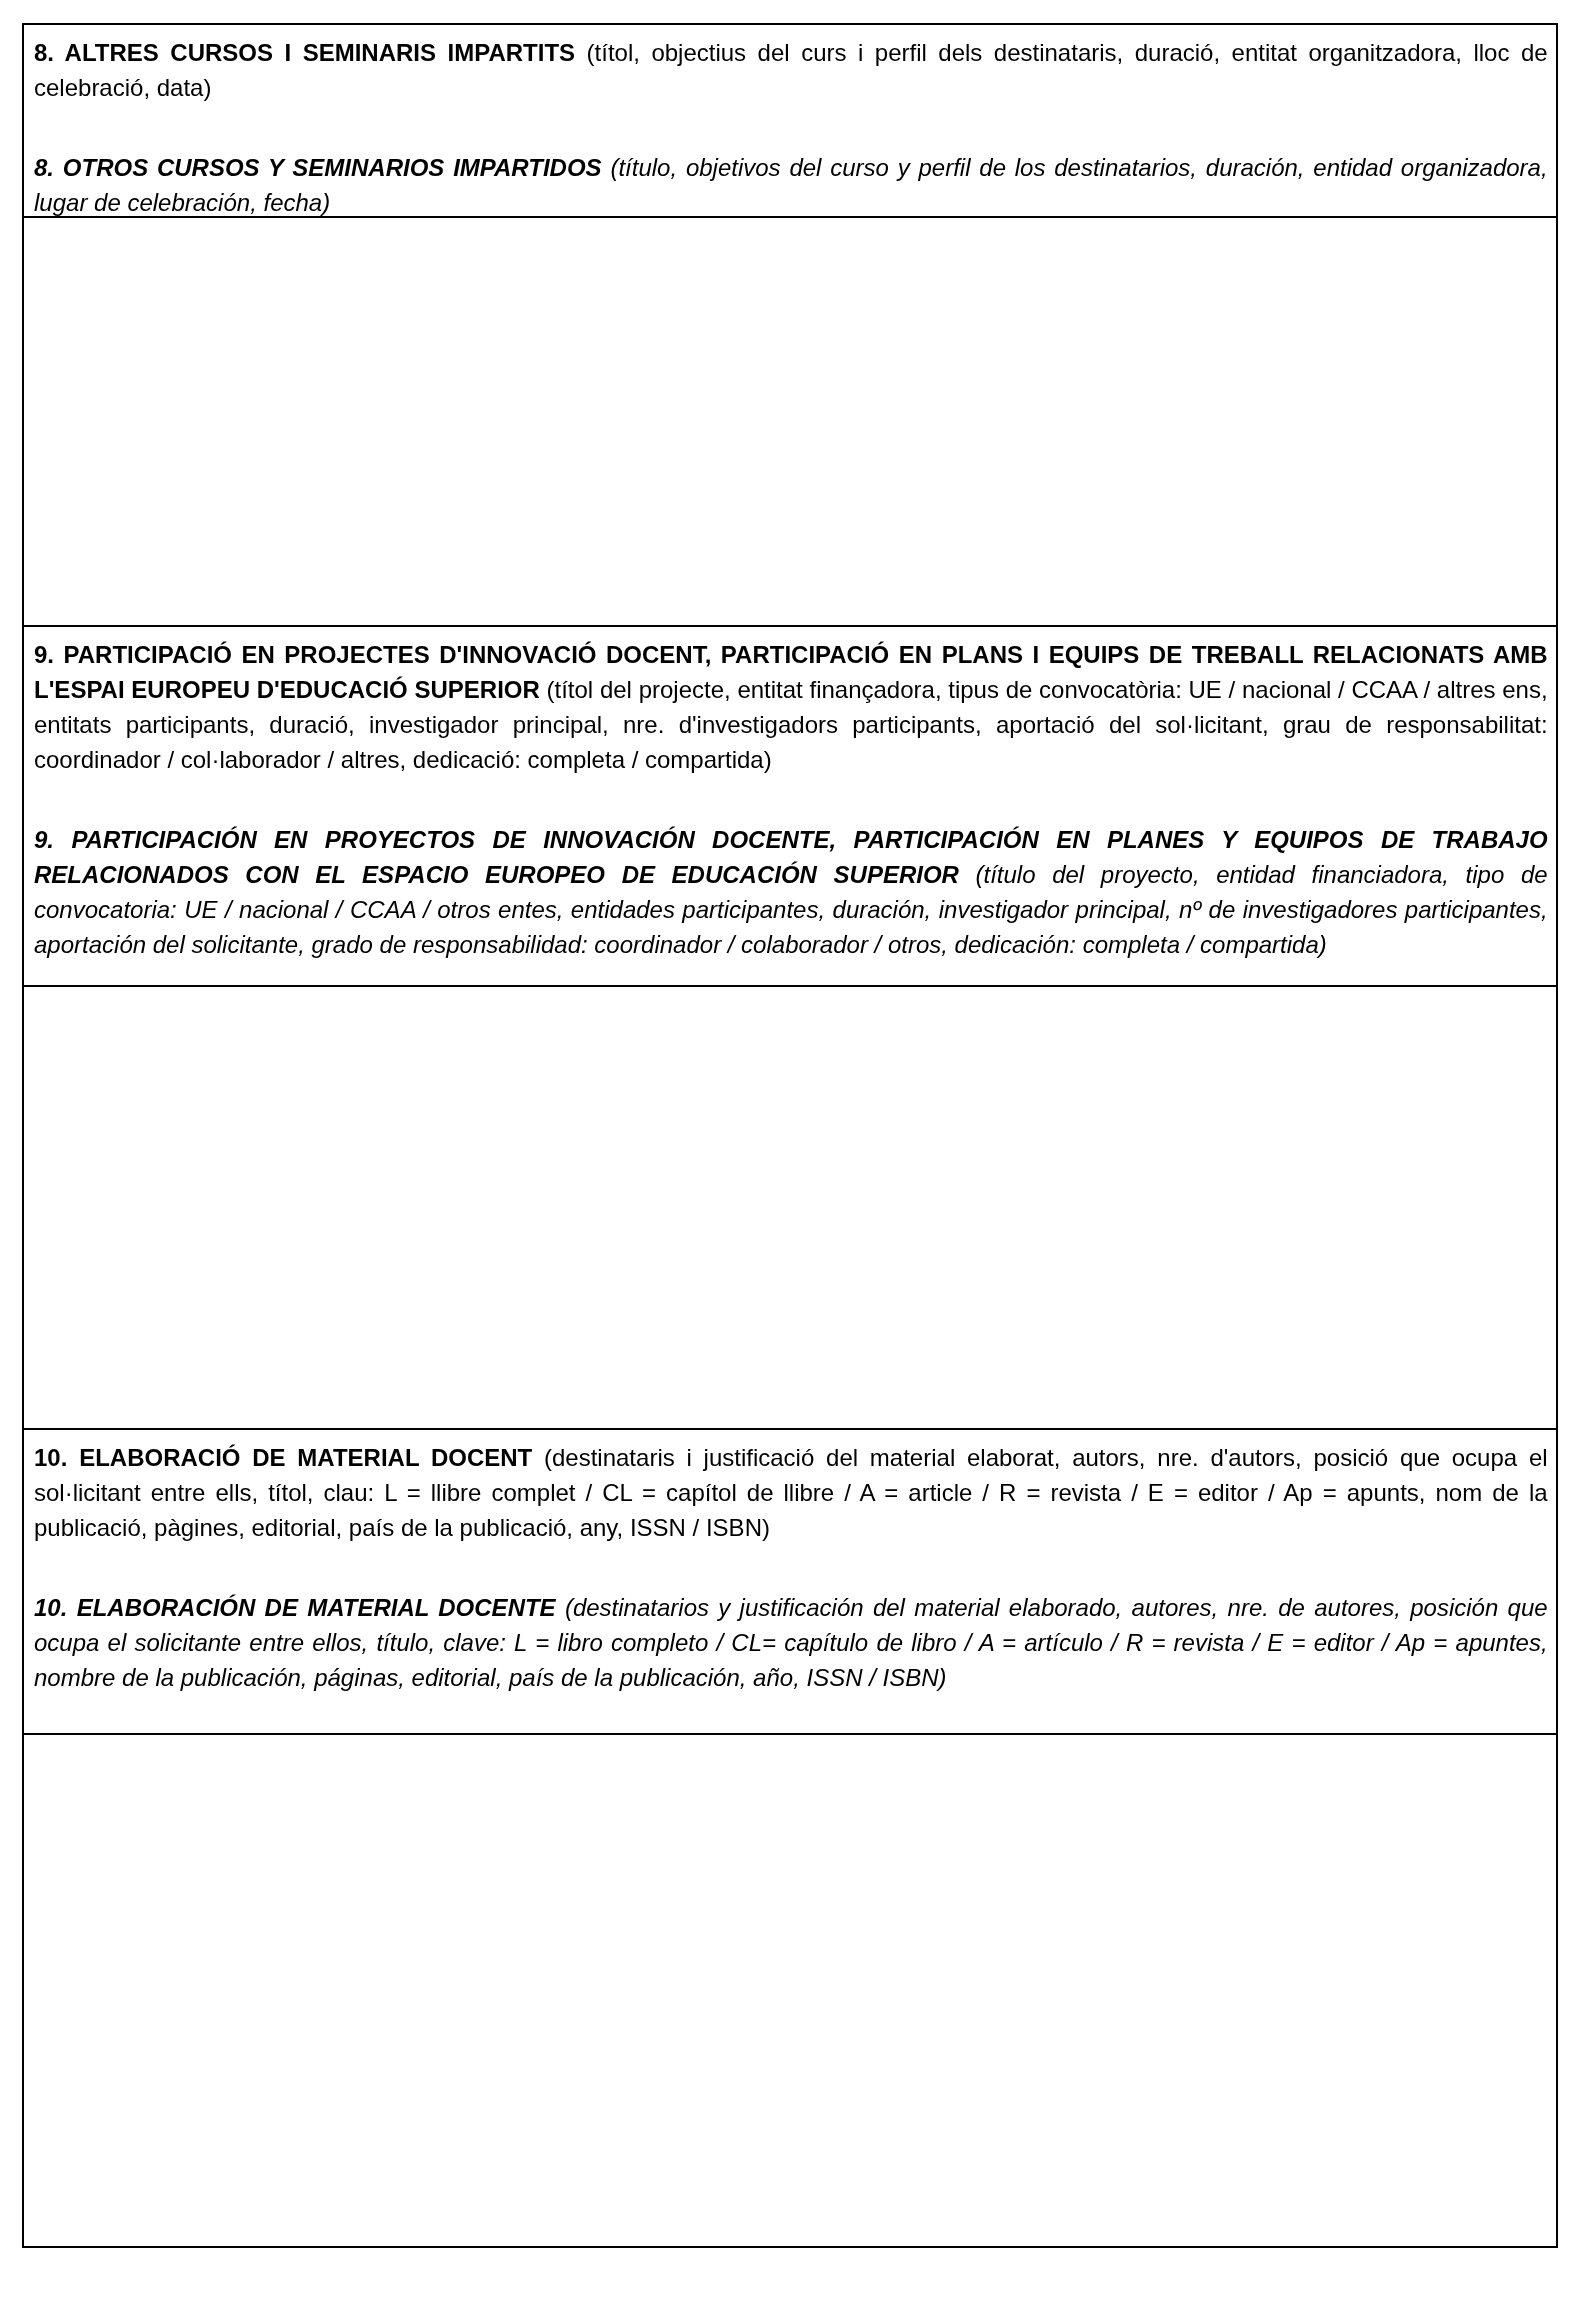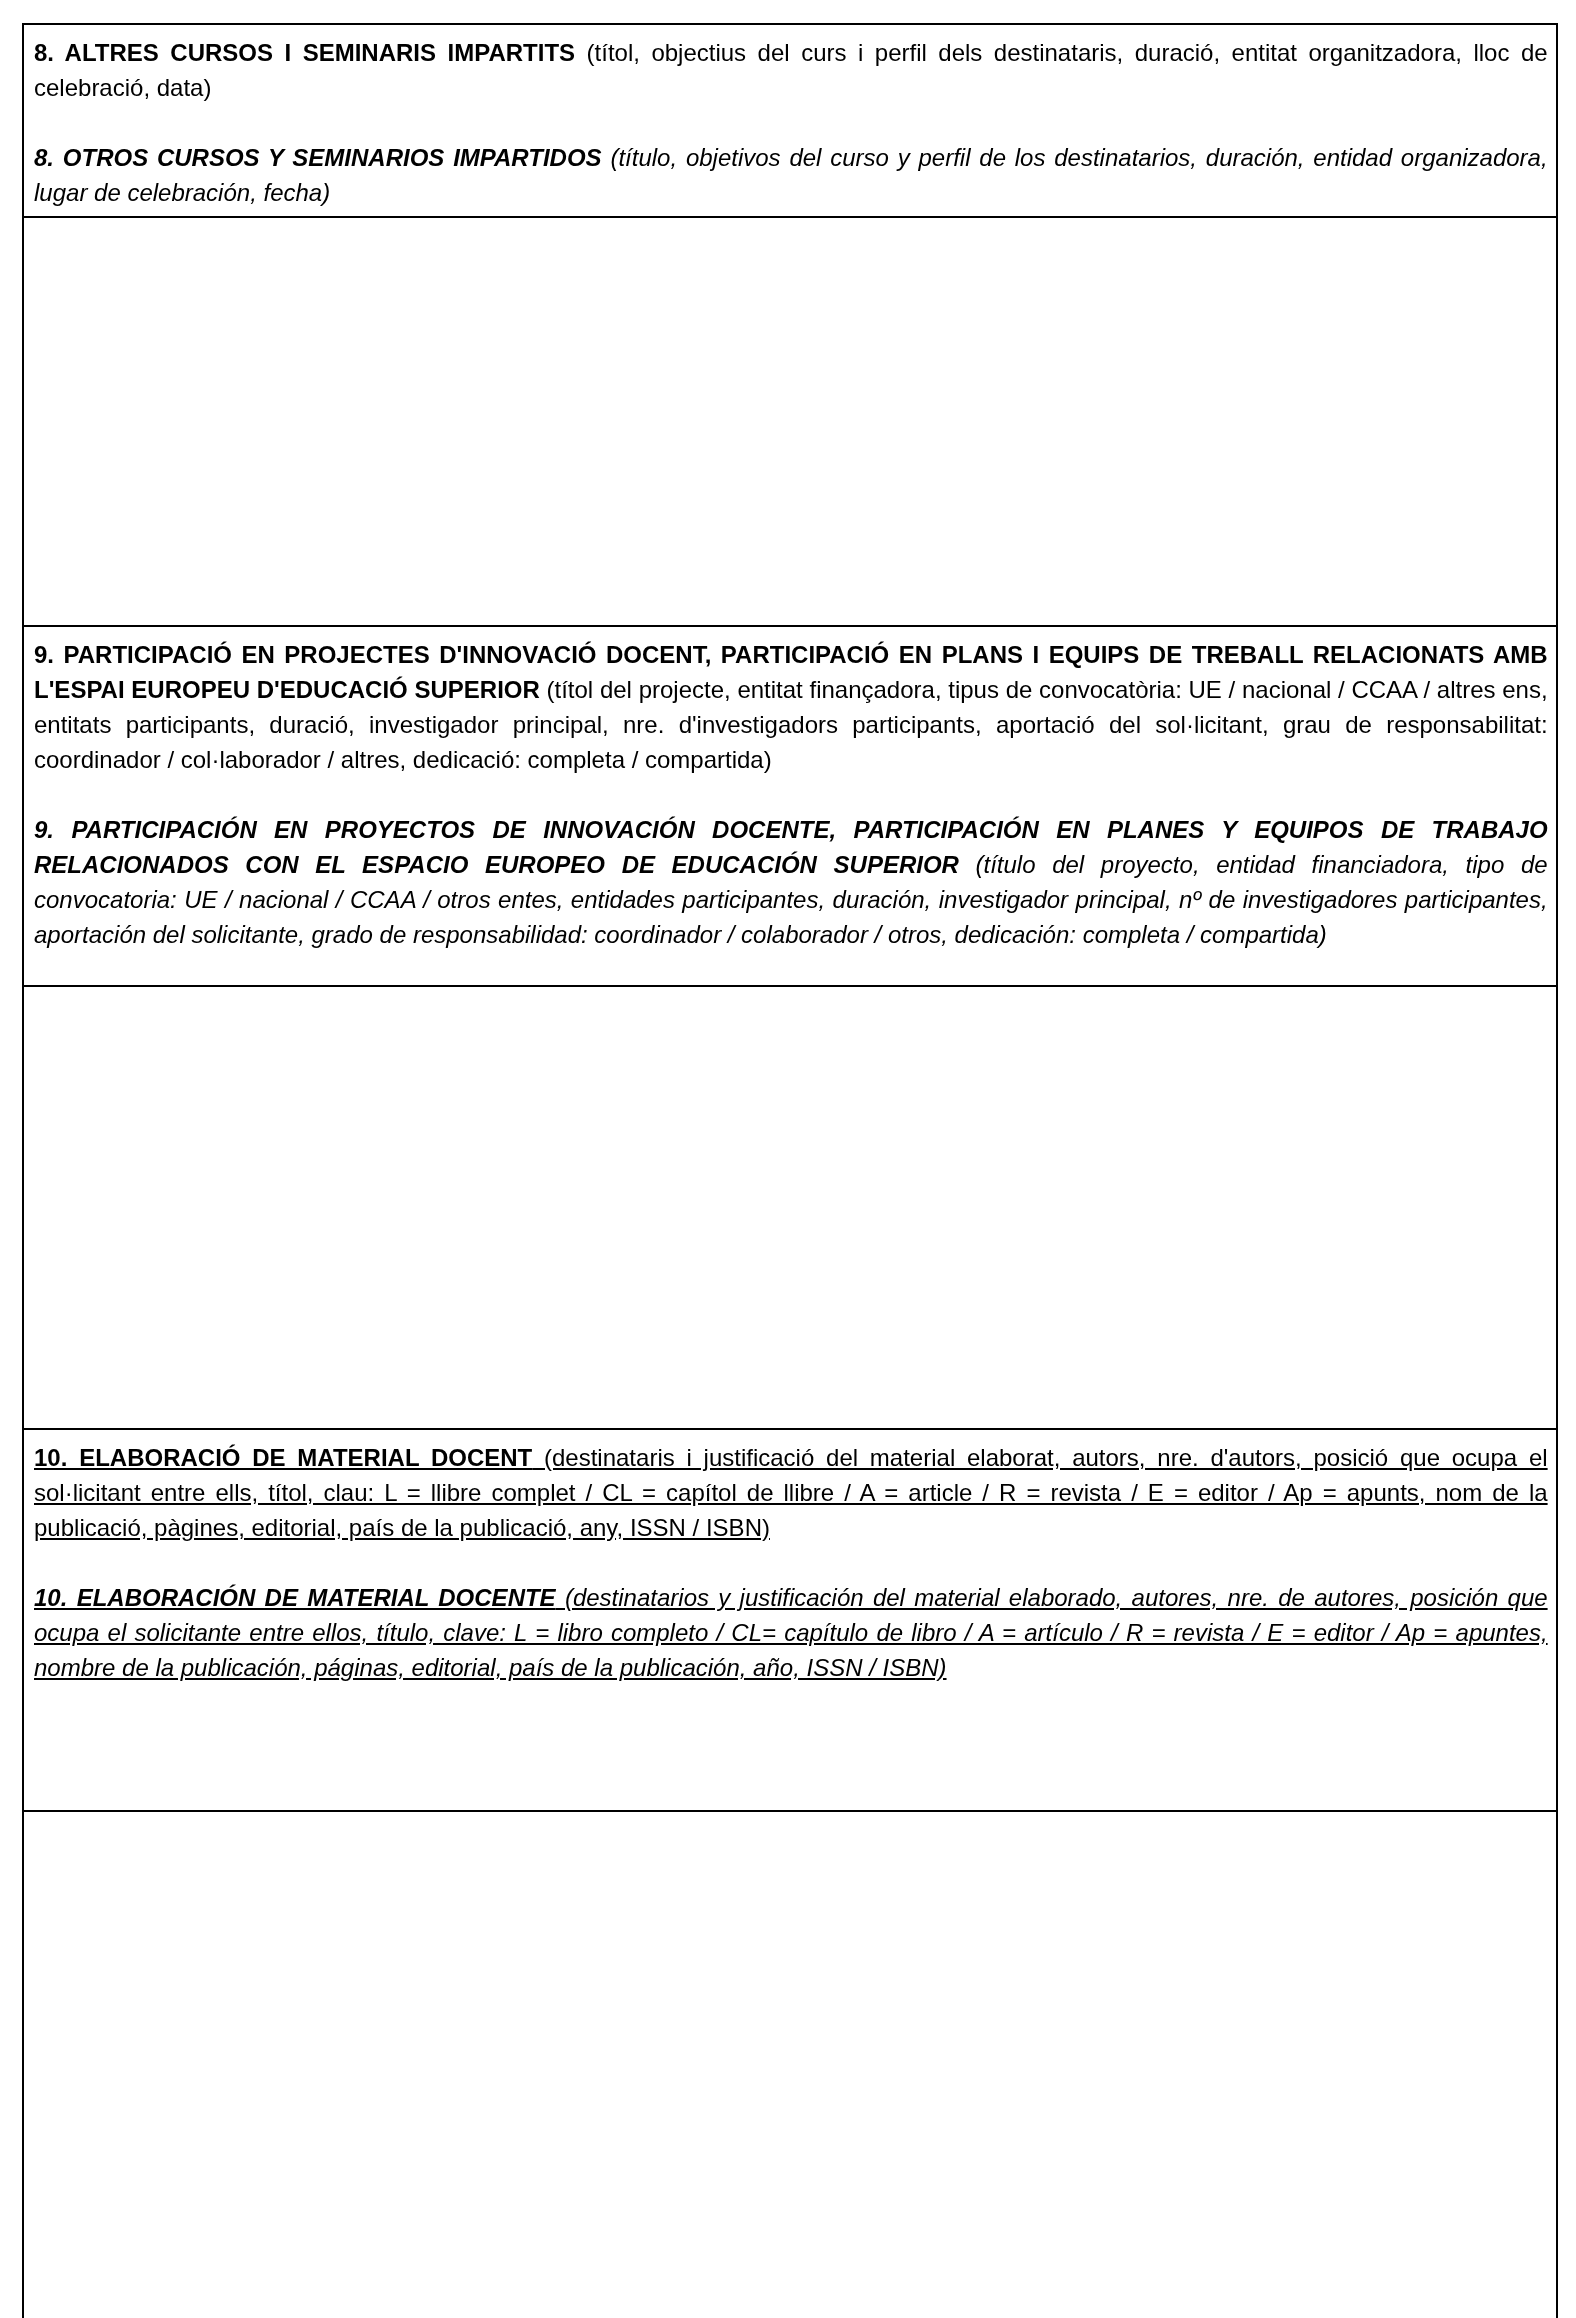--- a/index.html
+++ b/index.html
@@ -33,32 +33,32 @@
   .header-cell {
     padding: 10px 8.4px 0 10px;
     font-size: 24px;
     line-height: 35px;
     text-align: justify;
   }
   .header-cell p {
     margin: 0;
   }
   .header-cell p.es {
-    margin-top: 35px;
+    margin-top: 45px;
   }
   .seg-bold { font-weight: bold; }
   .seg-regular { font-weight: normal; }
   .seg-bold-italic { font-weight: bold; font-style: italic; }
   .seg-italic { font-style: italic; }
 
   .h8  { height: 191px; }
   .e8  { height: 409px; }
   .h9  { height: 360px; }
   .e9  { height: 443px; }
-  .h10 { height: 382px; text-decoration: underline; }
+  .h10 { height: 305px; }
   .e10 { height: 513px; }
 </style>
 </head>
 <body>
 
 <div class="page">
   <div class="form-table">
 
     <div class="row header-cell h8">
       <p class="ca"><span class="seg-bold">8. ALTRES CURSOS I SEMINARIS IMPARTITS</span><span class="seg-regular"> (títol, objectius del curs i perfil dels destinataris, duració, entitat organitzadora, lloc de celebració, data)</span></p>

